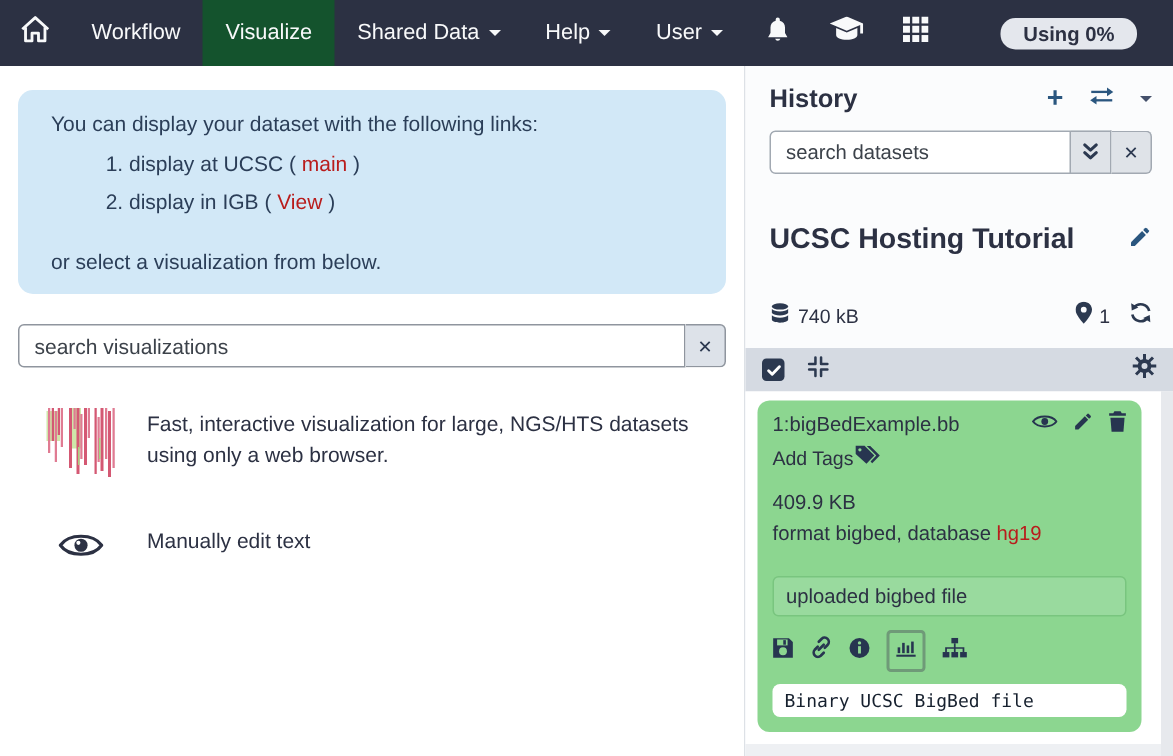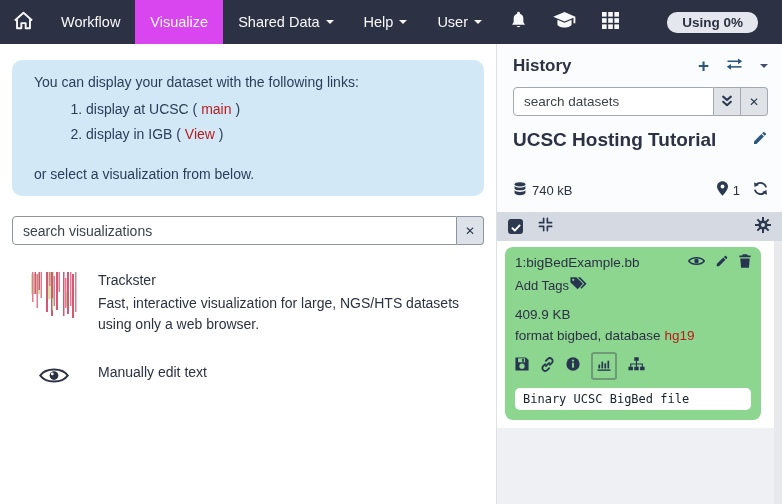--- a/index.html
+++ b/index.html
@@ -3,21 +3,21 @@
 <meta charset="utf-8">
 <style>
   * { margin:0; padding:0; box-sizing:border-box; }
   html,body { width:782px; height:504px; overflow:hidden; background:#fff;
               font-family:"Liberation Sans","DejaVu Sans",sans-serif; color:#2c3143; }
 
   
   .masthead { height:44px; background:#2c3143; display:flex; align-items:stretch; color:#f8f9fa;text-align:center; }
   .mh-home { width:46px; display:flex; align-items:center; justify-content:center; cursor:pointer; }
   .mh-item { display:flex; align-items:center; padding:0 15px; font-size:14.5px; cursor:pointer; white-space:nowrap; }
-  .mh-item.active { background:#d946ef; }
+  .mh-item.active { background:#14532d; }
   .caret { display:inline-block; width:0; height:0; border-left:4px solid transparent;
            border-right:4px solid transparent; border-top:4px solid #f8f9fa; margin-left:6px; }
   .mh-icon { display:flex; align-items:center; justify-content:center; padding:0 13px; cursor:pointer; }
   .mh-spacer { flex:1; }
   .usage-pill { align-self:center; margin-right:24px; background:#e4e7ed; color:#2c3143;
                 font-size:13.5px; font-weight:600; padding:3px 15px; border-radius:10px; cursor:pointer; }
 
   
   .content { display:flex; height:460px; }
   .left-panel { width:497px; border-right:1px solid #dde1e6; padding:16px 12px 0 12px; background:#fff; }
@@ -52,21 +52,21 @@
   .hp-title-row { display:flex; align-items:center; }
   .hp-title { font-size:17px; font-weight:600; }
   .hp-title-icons { margin-left:auto; display:flex; align-items:center; gap:17px; }
   .plus-btn { font-size:19px; font-weight:700; color:#2a567f; cursor:pointer; line-height:14px; }
   .caret-dk { border-top-color:#44506b; margin-left:0; cursor:pointer; }
   .hp-search { display:flex; margin-top:11px; }
   .hp-search input { flex:1; height:29px; border:1px solid #a2a9b2; border-radius:4px 0 0 4px;
                      padding:0 10px; font-size:13.5px; font-family:inherit; outline:none; }
   .hp-search input::placeholder { color:#3c424a; opacity:1; }
   .hp-search .grp-btn { border-color:#a2a9b2; background:#dfe3e8; }
-  .hname-row { display:flex; align-items:center; margin-top:13px; }
+  .hname-row { display:flex; align-items:flex-end; margin-top:33px; }
   .hname { font-size:19px; font-weight:600; }
   .hname-row .edit { margin-left:auto; cursor:pointer; }
   .stats-row { display:flex; align-items:center; margin-top:30px; font-size:13px; }
   .stat { display:flex; align-items:center; gap:5px; }
   .stats-right { margin-left:auto; display:flex; align-items:center; gap:13px; }
 
   
   .hp-toolbar { height:29px; background:#d5dae2; display:flex; align-items:center; padding:0 11px; gap:15px; }
   .chk { width:15px; height:15px; background:#2c3950; border-radius:3px; display:flex;
          align-items:center; justify-content:center; cursor:pointer; }
@@ -199,21 +199,20 @@
               <rect x="37" y="0" width="2" height="42" fill="#d45873"></rect>
                 <rect x="40" y="0" width="1.5" height="34" fill="#e07b92"></rect>
               <rect x="42" y="2" width="2" height="44" fill="#d45873"></rect>
                 <rect x="45" y="0" width="1.5" height="40" fill="#e07b92"></rect>
               <rect x="36" y="20" width="1" height="14" fill="#a8cf7f"></rect>
                 <rect x="22" y="26" width="1" height="12" fill="#a8cf7f"></rect>
             </svg>
           </span>
         </div>
         <div>
-          <div class="viz-name">Trackster</div>
           <div class="viz-desc">Fast, interactive visualization for large, NGS/HTS datasets using only a web browser.</div>
         </div>
       </div>
       <div class="viz-row">
         <div class="viz-icon-col" style="padding-top:3px;">
           <span>
             <svg width="30" height="21" viewBox="0 0 24 16" fill="none" stroke="#2c3143" stroke-width="1.7">
               <path d="M1 8 C5.5 1.6 18.5 1.6 23 8 C18.5 14.4 5.5 14.4 1 8 Z"></path>
               <circle cx="12" cy="8" r="3.5" fill="#2c3143" stroke="none"></circle>
               <circle cx="10.6" cy="6.7" r="1.1" fill="#ffffff" stroke="none"></circle>
@@ -395,20 +394,21 @@
               </svg>
             </span>
           </div>
 
           <div class="ds-size">409.9 KB</div>
 
           <div class="ds-meta">
             <span>format </span><span>bigbed,</span><span> database </span><a class="lnk">hg19</a>
           </div>
 
+          <div class="ds-summary">uploaded bigbed file</div>
 
           <div class="ds-icons">
             <span>
               <span>
                 <svg width="14" height="14" viewBox="0 0 16 16" fill="#273550">
                   <path d="M0.5 0.5 h12 l3 3 v12 h-15 z"></path>
                   <rect x="3.5" y="1.5" width="8" height="4.5" fill="#8cd690"></rect>
                   <rect x="8.2" y="2" width="2" height="3.5" fill="#273550"></rect>
                   <circle cx="8" cy="10.5" r="3" fill="#8cd690"></circle>
                 </svg>

